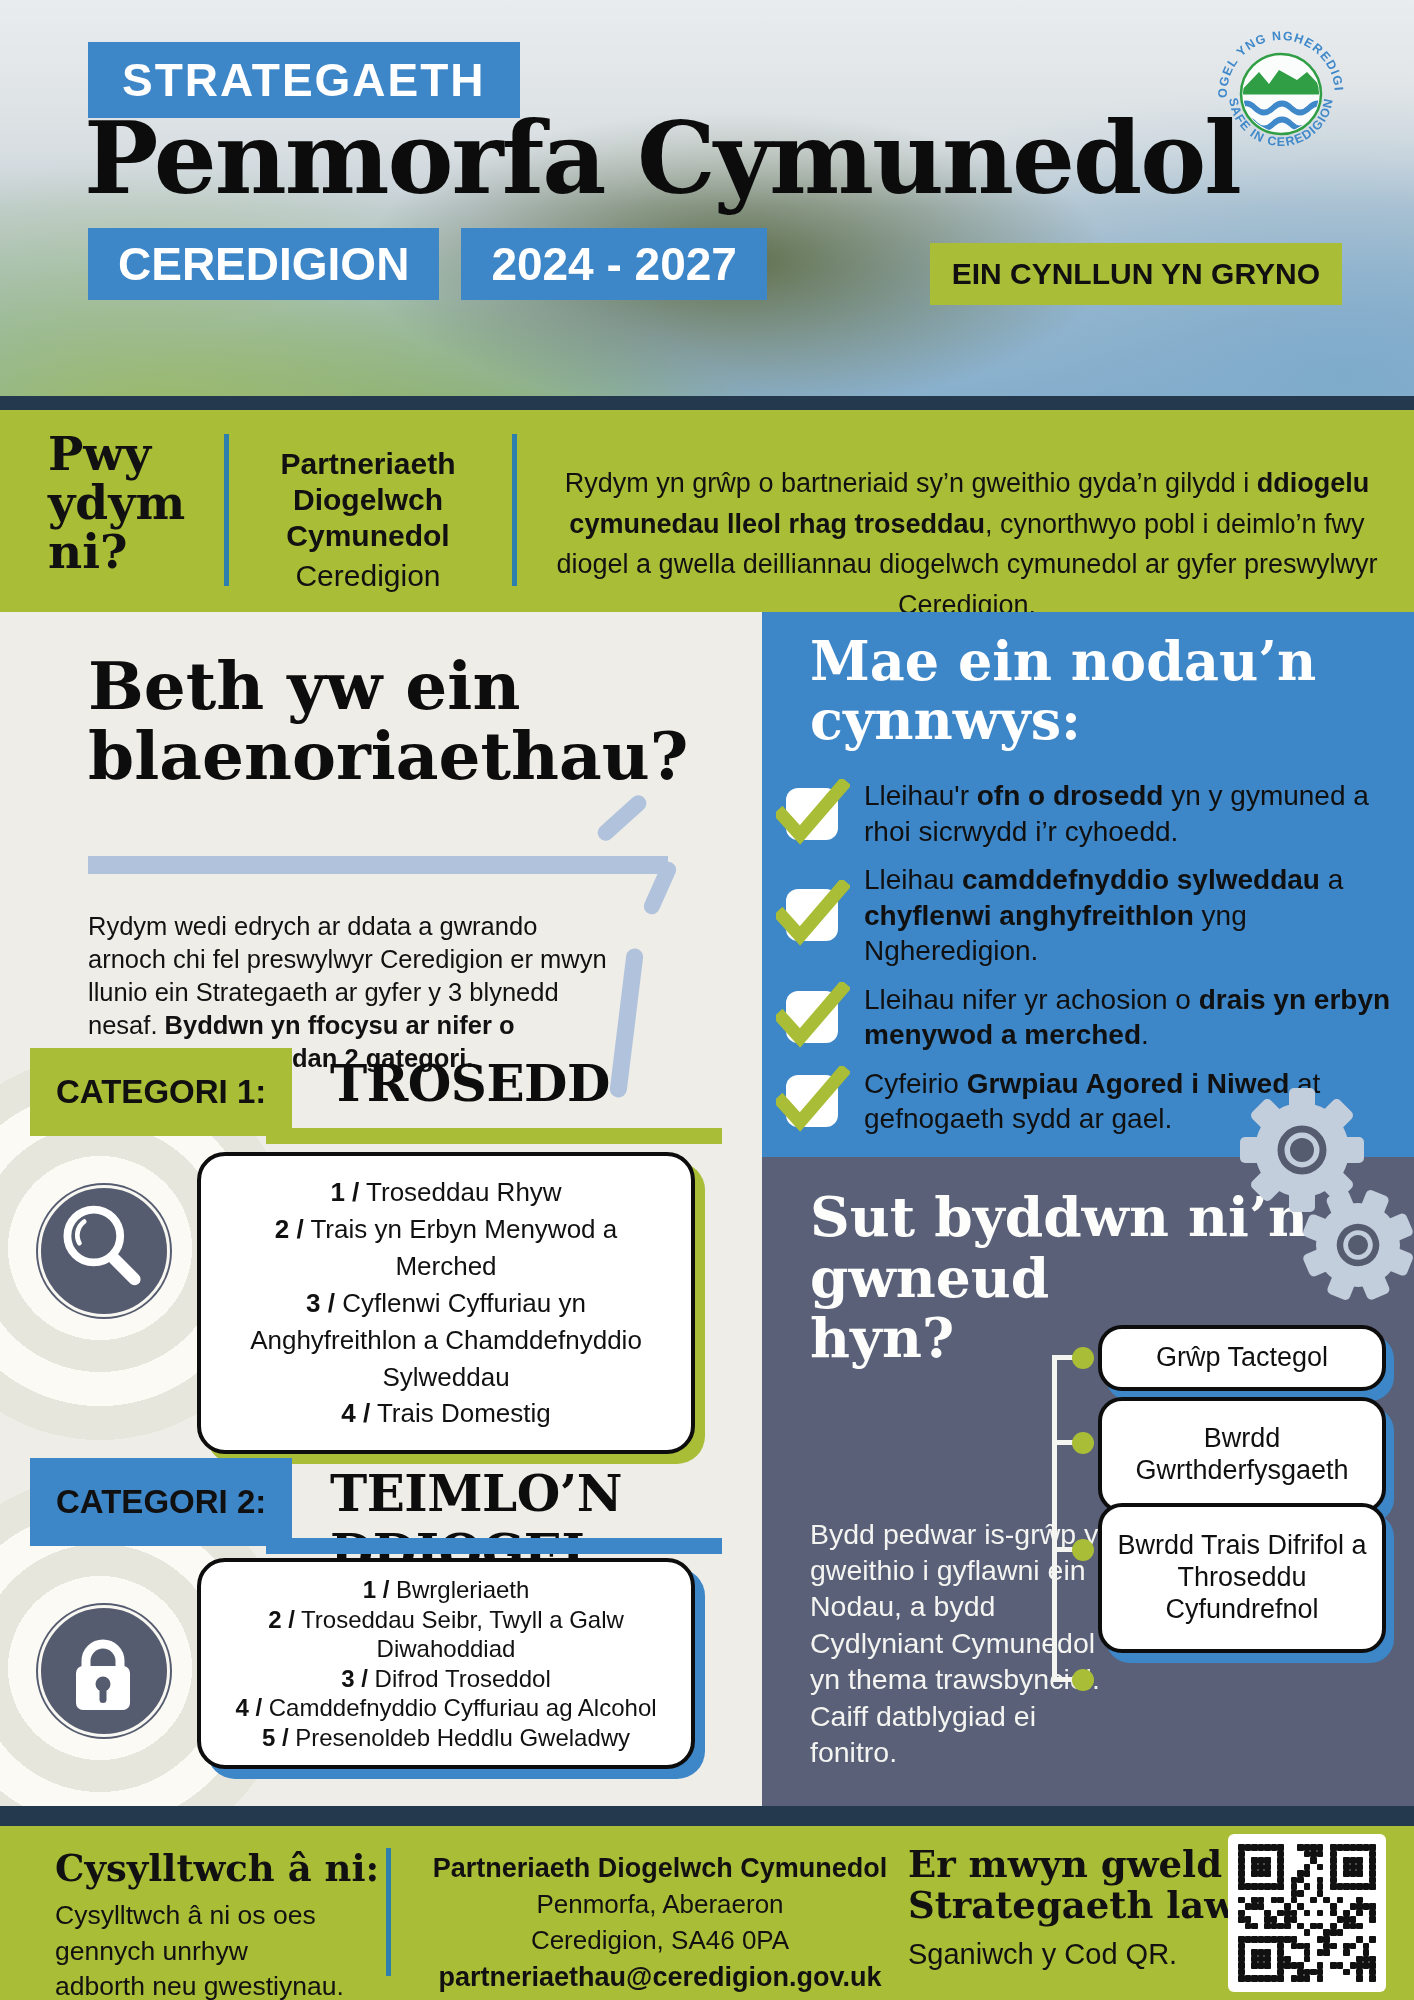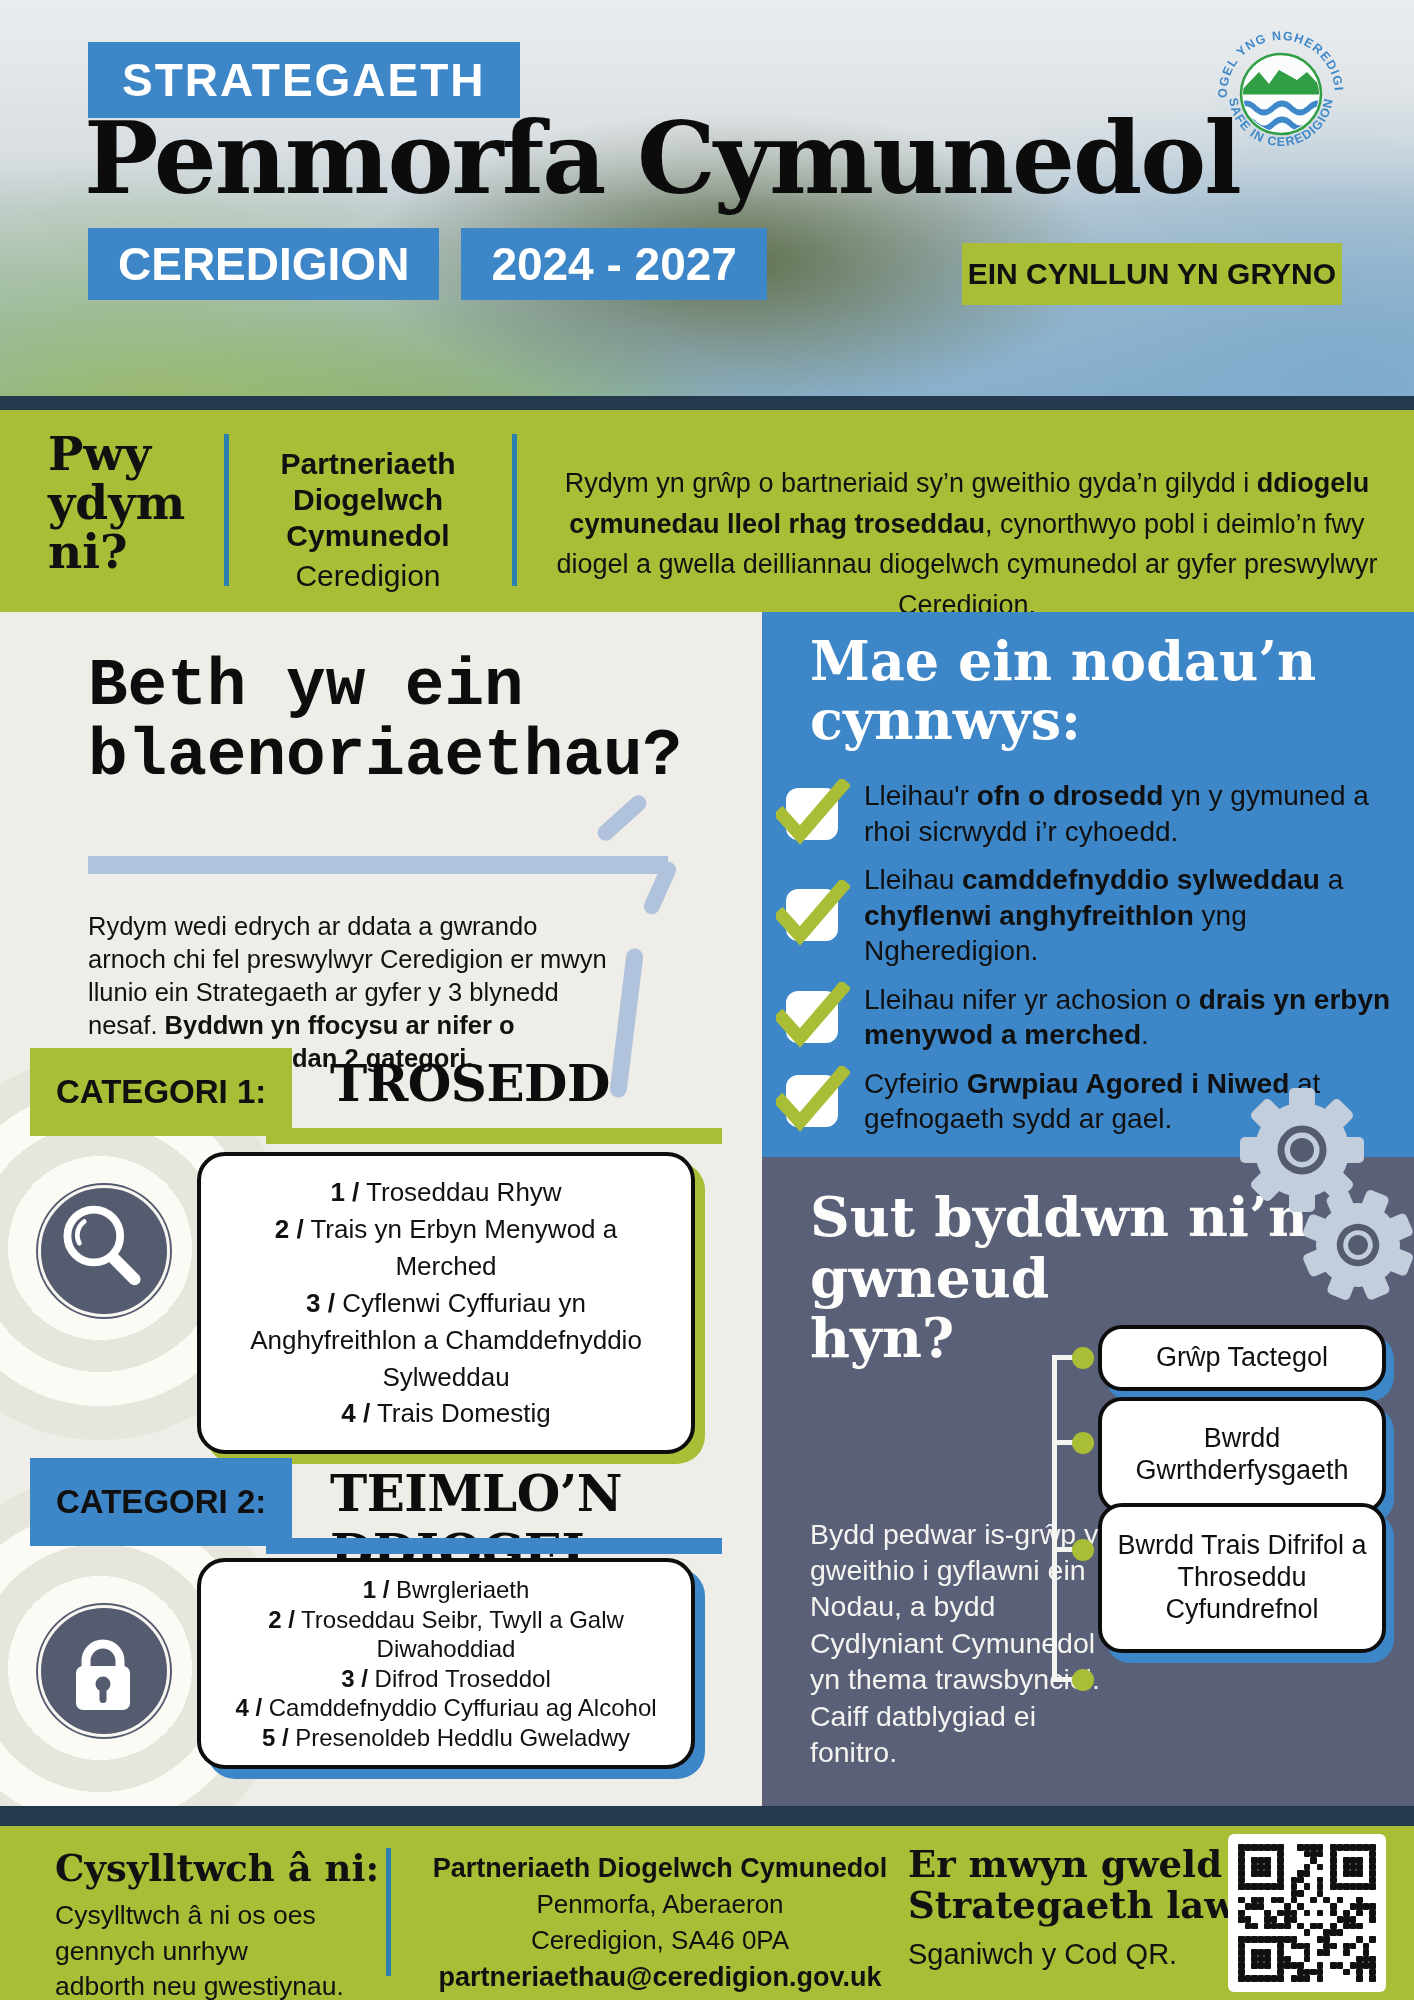--- a/index.html
+++ b/index.html
@@ -17,39 +17,39 @@
       radial-gradient(ellipse 900px 430px at 10% 108%, #9cbb66 0%, rgba(156,187,102,0) 62%),
       radial-gradient(ellipse 640px 330px at 30% 125%, #85a94f 0%, rgba(133,169,79,0) 60%),
       radial-gradient(ellipse 900px 420px at 95% 95%, #7fabcb 0%, rgba(127,171,203,0) 70%),
       linear-gradient(180deg,#d9dee1 0%,#d2d9dd 38%,#c0cdd5 58%,#a5bfd2 78%,#8db2cd 100%);}
   .badge{display:inline-flex;align-items:center;justify-content:center;font-weight:bold;}
   .kicker{left:88px;top:42px;background:#3d86c8;color:#fff;font-size:46px;
           letter-spacing:2px;padding:11px 34px;}
   .main-title{left:84px;top:100px;font-size:99px;letter-spacing:-2px;color:#0c0c0c;white-space:nowrap;}
   .badge-row{left:88px;top:228px;display:flex;gap:22px;}
   .badge-blue{background:#3d86c8;color:#fff;font-size:46px;padding:9px 30px;font-weight:bold;}
-  .badge-summary{right:72px;top:243px;background:#a9bd36;color:#101010;font-size:30px;padding:14px 6px;}
+  .badge-summary{right:72px;top:243px;background:#a9bd36;color:#101010;font-size:30px;padding:14px 22px;}
   .logo{left:1213px;top:26px;width:136px;height:136px;}
 
   
   .strip{left:0;width:1414px;background:#24384e;}
   .strip-top{top:396px;height:14px;}
   .strip-bottom{top:1806px;height:20px;}
   .who{left:0;top:410px;width:1414px;height:202px;background:#a9bd36;}
   .who-title{left:48px;top:20px;font-size:47px;line-height:1.04;}
   .vdiv{width:5px;background:#2d7fae;}
   .who-div1{left:224px;top:24px;height:152px;}
   .who-div2{left:512px;top:24px;height:152px;}
   .who-org{left:248px;top:36px;width:240px;text-align:center;font-size:30px;font-weight:bold;line-height:1.2;}
   .who-org-sub{font-weight:normal;margin-top:4px;}
   .who-body{left:552px;top:26px;width:830px;text-align:center;font-size:27px;line-height:1.5;}
 
   
   .left{left:0;top:612px;width:762px;height:1194px;background:#eeede7;overflow:hidden;}
-  .prior-title{left:88px;top:40px;font-size:66px;line-height:1.06;color:#0d0d0d;font-family:Liberation Mono, monospace;}
+  .prior-title{left:88px;top:40px;font-size:66px;line-height:1.06;color:#0d0d0d;}
   .mark{background:#b0c2dc;border-radius:10px;}
   .m1{left:614px;top:176px;width:16px;height:60px;transform:rotate(48deg);}
   .m2{left:652px;top:248px;width:16px;height:56px;transform:rotate(24deg);}
   .m3{left:618px;top:336px;width:17px;height:150px;transform:rotate(7deg);}
   .blue-bar{left:88px;top:244px;width:580px;height:18px;background:#b0c2dc;}
   .intro{left:88px;top:272px;width:530px;font-size:25.5px;line-height:1.3;}
   .cat-badge{height:88px;padding:0 26px;font-size:33px;font-weight:bold;color:#101010;}
   .cat1-badge{left:30px;top:436px;background:#a9bd36;}
   .cat2-badge{left:30px;top:846px;background:#3d86c8;}
   .cat-title{font-size:50px;letter-spacing:-0.5px;color:#0d0d0d;}

